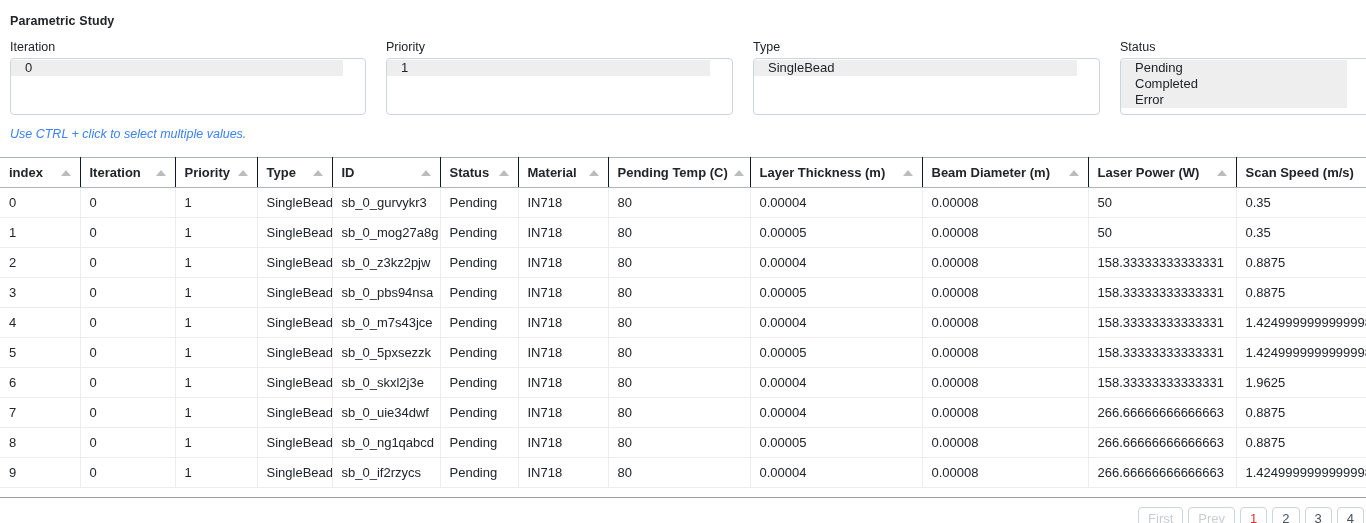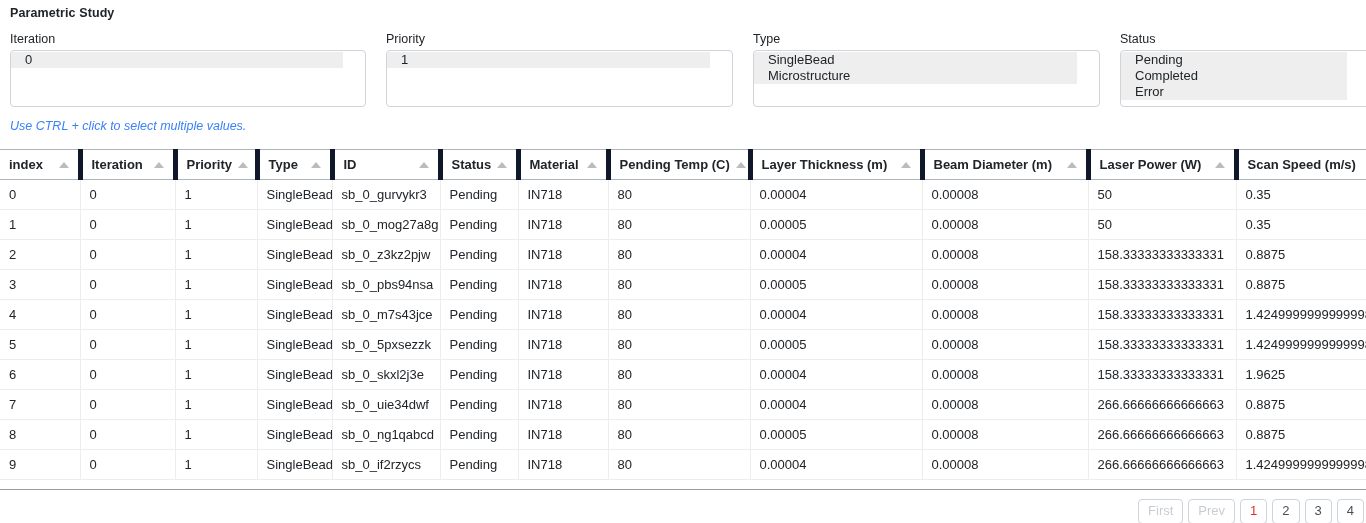--- a/index.html
+++ b/index.html
@@ -14,21 +14,21 @@
     font-family: "Liberation Sans", sans-serif;
     color: #212529;
     -webkit-font-smoothing: antialiased;
   }
 
   
   .page-title {
     font-size: 12.5px;
     font-weight: bold;
     color: #212529;
-    padding: 6px 0 0 10px;
+    padding: 14px 0 0 10px;
     letter-spacing: .1px;
   }
 
   
   .filters {
     display: flex;
     align-items: flex-start;
     padding: 12px 0 0 0;
     gap: 0;
   }
@@ -89,21 +89,21 @@
     font-size: 13px;
   }
   table.grid th {
     text-align: left;
     font-weight: bold;
     font-size: 13px;
     color: #212529;
     padding: 7px 8px 7px 9px;
     border-top: 1px solid #adb5bd;
     border-bottom: 1px solid #adb5bd;
-    border-right: 5px solid #0f172a;
+    border-right: 1px solid #0f172a;
     background: #ffffff;
     white-space: nowrap;
     vertical-align: middle;
     overflow: hidden;
   }
   table.grid th:last-child { border-right: none; }
   .th-inner {
     display: flex;
     align-items: center;
     justify-content: space-between;
@@ -184,21 +184,20 @@
       <span class="filter-label">Priority</span>
       <div class="listbox">
         <div class="opt sel">1</div>
       </div>
     </div>
 
     <div class="filter" style="width:367px">
       <span class="filter-label">Type</span>
       <div class="listbox">
         <div class="opt sel">SingleBead</div>
-        <div class="opt sel">Microstructure</div>
       </div>
     </div>
 
     <div class="filter" style="width:270px">
       <span class="filter-label">Status</span>
       <div class="listbox" style="height:57px">
         <div class="opt sel">Pending</div>
         <div class="opt sel">Completed</div>
         <div class="opt sel">Error</div>
       </div>

